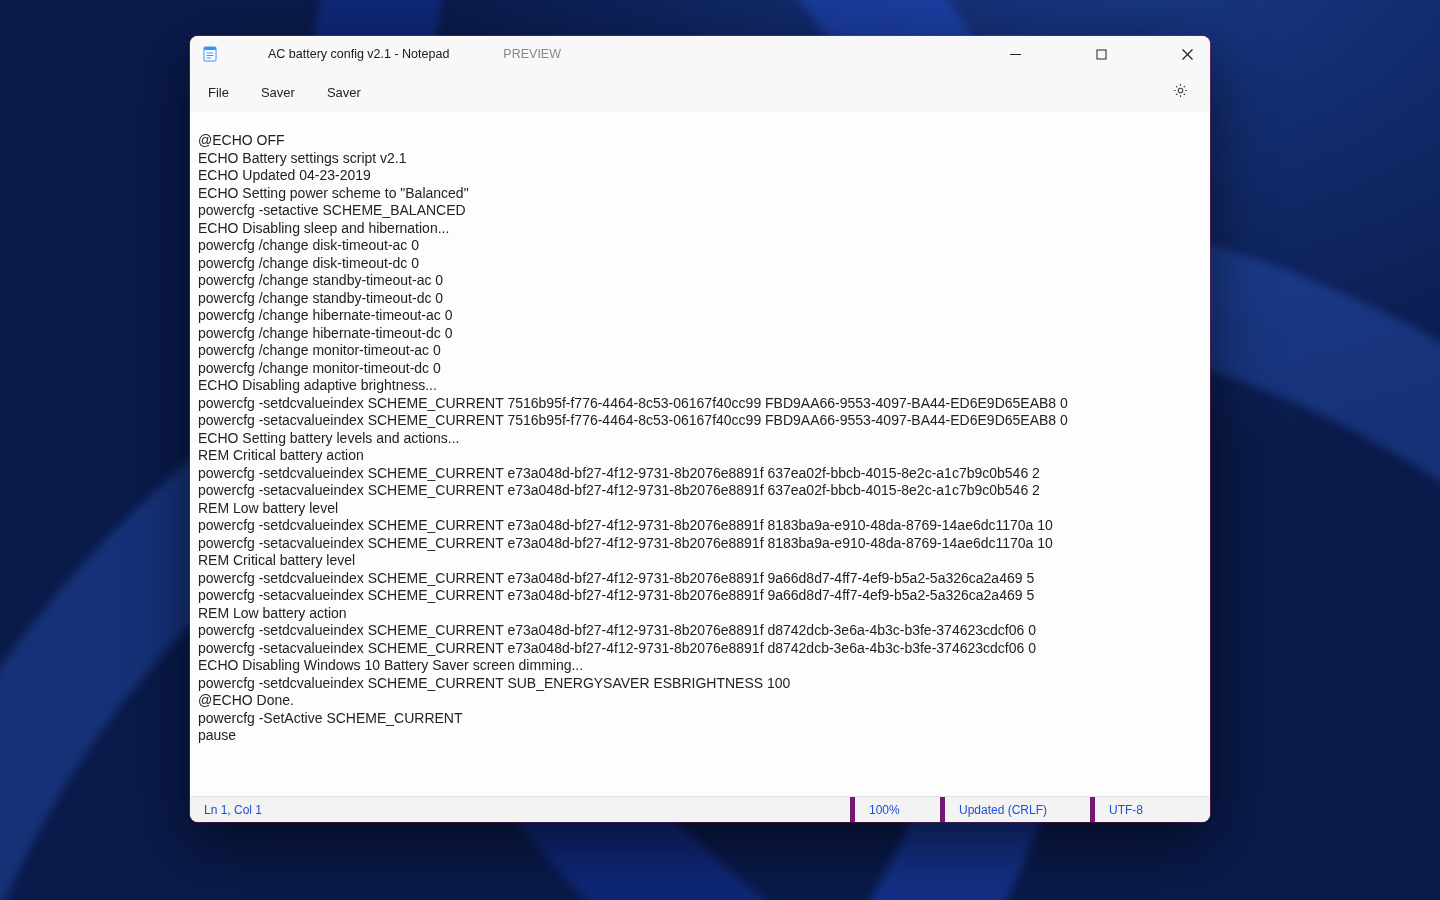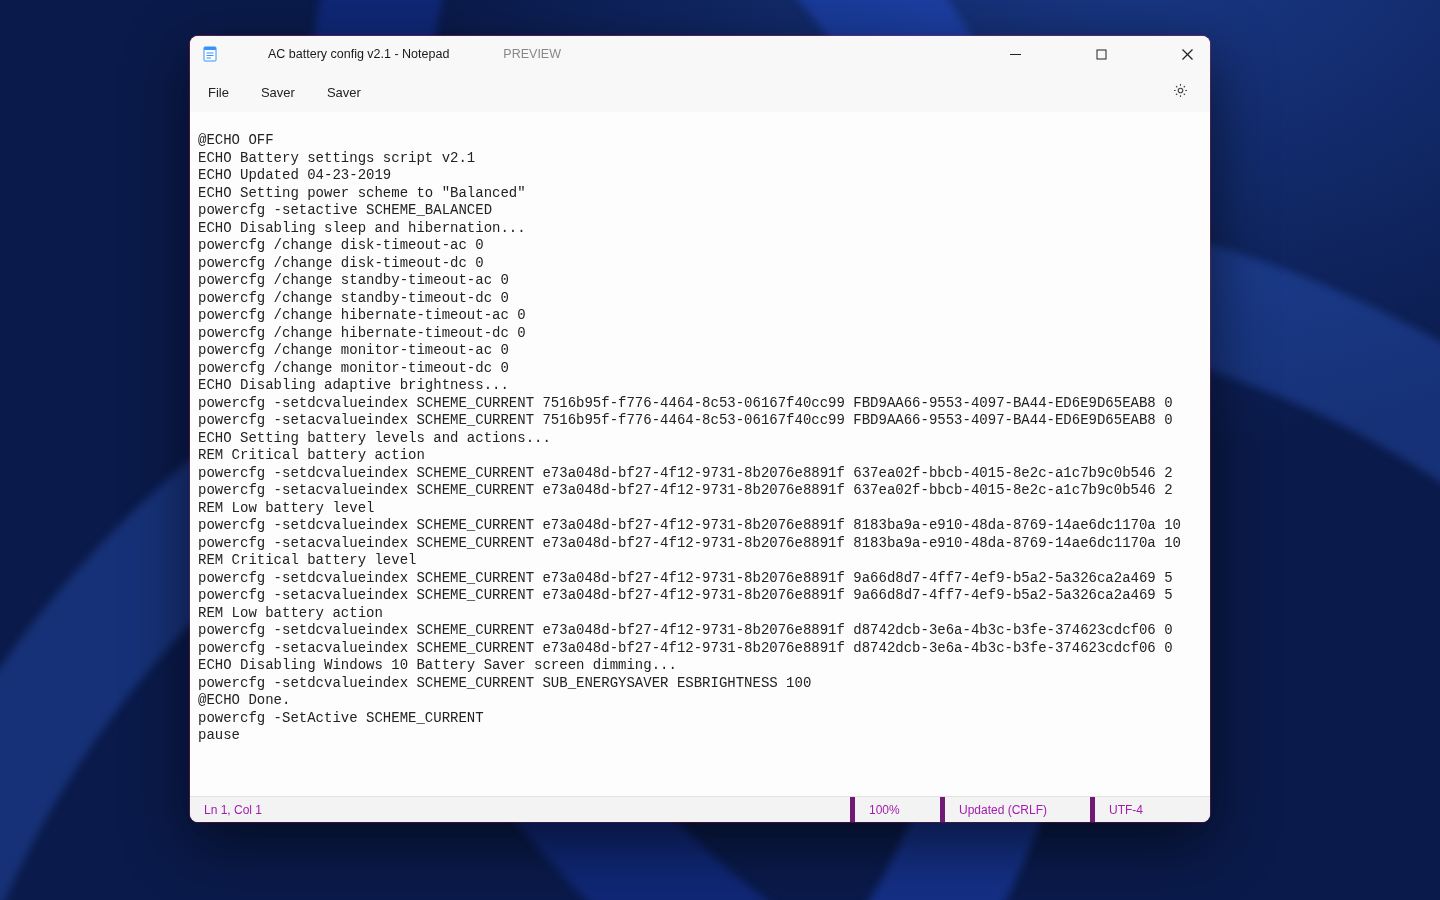--- a/index.html
+++ b/index.html
@@ -63,33 +63,33 @@
   .gear-btn svg { width:17px; height:17px; color:#444; }
 
   .editor {
     flex:1;
     overflow:auto;
     background:#fdfdfd;
     padding: 20px 8px 8px 8px;
   }
   .editor pre {
     margin:0;
-    font-family: Liberation Mono, monospace;
+    font-family: Liberation Sans, sans-serif;
     font-size:14px;
     line-height:17.5px;
     color:#222;
     white-space:pre;
   }
 
   .statusbar {
     height:26px;
     display:flex; align-items:flex-end;
     background:#f3f3f3;
     border-top:1px solid #e2e2e2;
-    font-size:12px; color:#a21caf;
+    font-size:12px; color:#1d4ed8;
     flex-shrink:0;
   }
   .status-cell { padding:0 14px; height:100%; display:flex; align-items:center; border-left:5px solid #701a75; }
   .status-cell.first { border-left:none; flex:1; }
 </style>
 </head>
 <body>
 
 <div class="bloom">
   <span class="b1"></span>
@@ -181,16 +181,16 @@
 powercfg -setdcvalueindex SCHEME_CURRENT SUB_ENERGYSAVER ESBRIGHTNESS 100
 @ECHO Done.
 powercfg -SetActive SCHEME_CURRENT
 pause</pre>
   </div>
 
   <div class="statusbar">
     <div class="status-cell first">Ln 1, Col 1</div>
     <div class="status-cell" style="width:90px;">100%</div>
     <div class="status-cell" style="width:150px;">Updated (CRLF)</div>
-    <div class="status-cell" style="width:120px;">UTF-4</div>
+    <div class="status-cell" style="width:120px;">UTF-8</div>
   </div>
 
 </div>
 
 </body></html>

